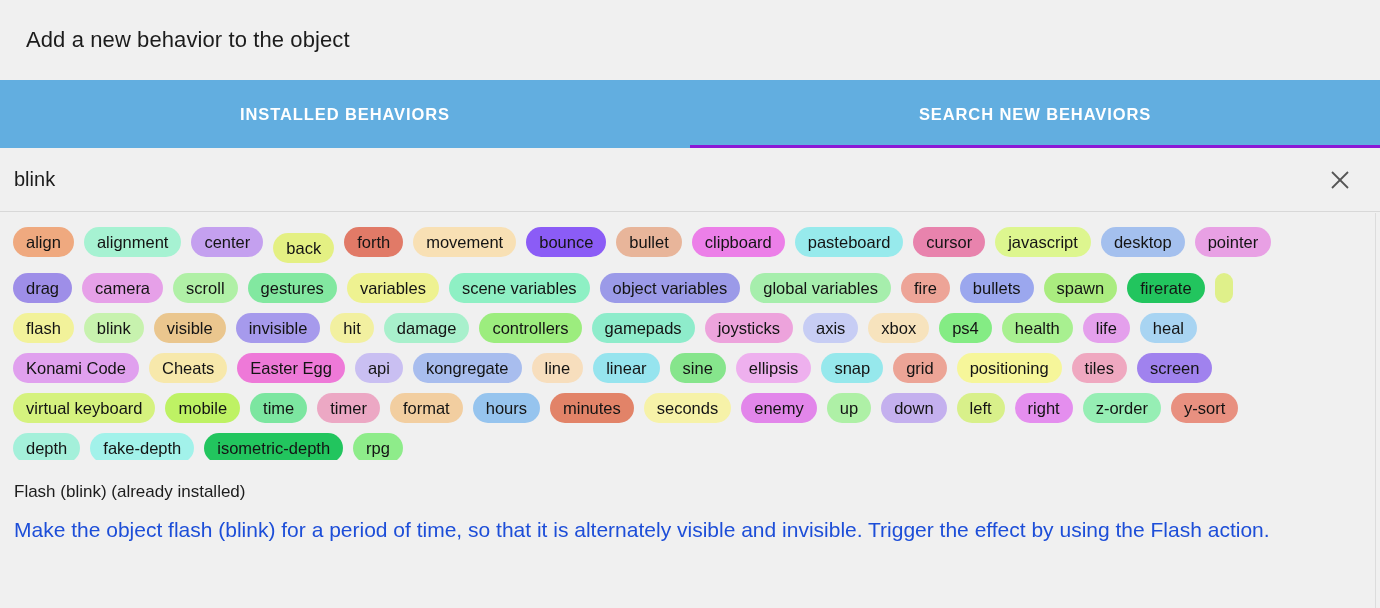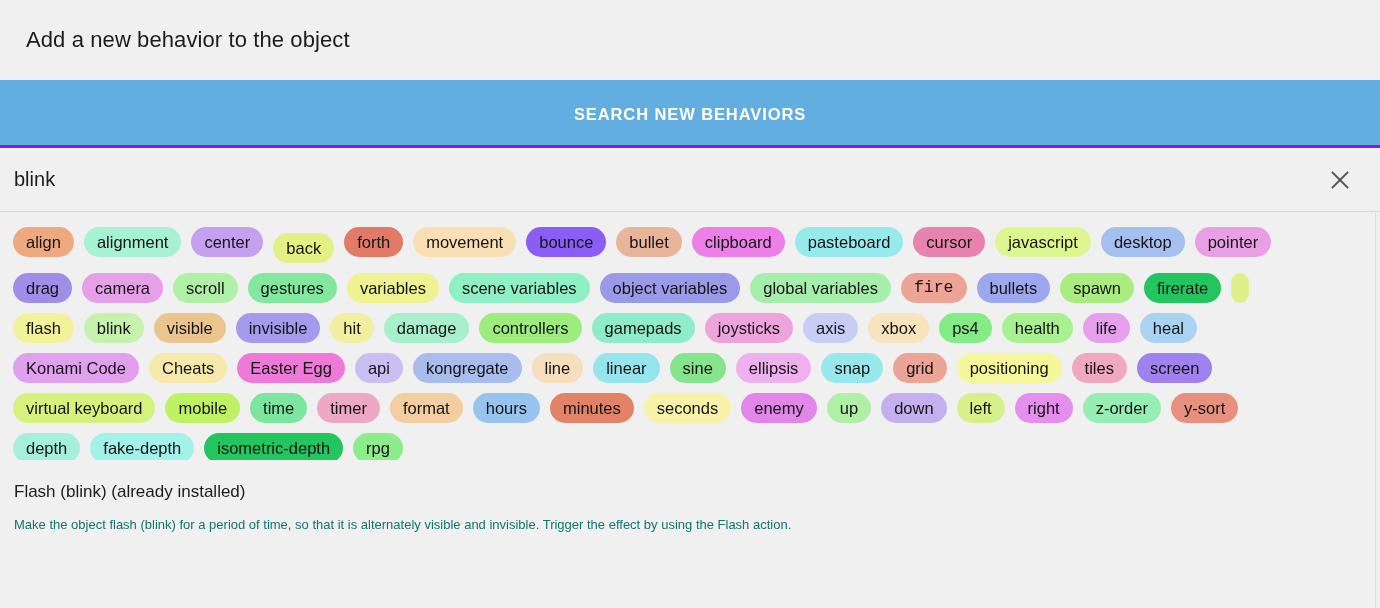--- a/index.html
+++ b/index.html
@@ -142,22 +142,22 @@
     background: #f0f0f0;
     padding: 16px 14px 0 14px;
     box-sizing: border-box;
   }
   .result-title {
     font-size: 17px;
     color: #1c1c1c;
     margin-bottom: 14px;
   }
   .result-desc {
-    font-size: 13px;
-    color: #0f766e;
+    font-size: 21px;
+    color: #1d4ed8;
     line-height: 1.35;
   }
 
   
   .edge-scroll {
     position: absolute;
     top: 213px;
     right: 0;
     width: 4px;
     bottom: 0;
@@ -168,20 +168,23 @@
 </head>
 <body>
 
 <div class="dialog">
 
   <div class="titlebar">
     <div class="titlebar-text">Add a new behavior to the object</div>
   </div>
 
   <div class="tabbar">
+    <div class="tab">
+      <span>INSTALLED BEHAVIORS</span>
+    </div>
     <div class="tab active">
       <span>SEARCH NEW BEHAVIORS</span>
     </div>
   </div>
 
   <div class="searchbar">
     <input class="search-input" type="text" value="blink" placeholder="Search" style="">
     <div class="clear-btn">
       <span>
         <svg width="22" height="22" viewBox="0 0 22 22" aria-hidden="true">
@@ -209,21 +212,21 @@
         <div class="tag" style="background: rgb(164, 192, 238);">desktop</div>
         <div class="tag" style="background: rgb(232, 160, 228);">pointer</div>
         <div class="tag" style="background: rgb(158, 142, 232);">drag</div>
         <div class="tag" style="background: rgb(230, 160, 232);">camera</div>
         <div class="tag" style="background: rgb(176, 240, 166);">scroll</div>
         <div class="tag" style="background: rgb(130, 232, 160);">gestures</div>
         <div class="tag" style="background: rgb(238, 242, 145);">variables</div>
         <div class="tag" style="background: rgb(142, 240, 196);">scene variables</div>
         <div class="tag" style="background: rgb(155, 154, 232);">object variables</div>
         <div class="tag" style="background: rgb(166, 238, 172);">global variables</div>
-        <div class="tag" style="background: rgb(237, 164, 151); font-family: Liberation Mono, monospace;">fire</div>
+        <div class="tag" style="background: rgb(237, 164, 151);">fire</div>
         <div class="tag" style="background: rgb(155, 167, 238);">bullets</div>
         <div class="tag" style="background: rgb(170, 236, 127);">spawn</div>
         <div class="tag" style="background: #22c55e;">firerate</div>
         <div class="tag" style="background: rgb(223, 240, 138); width: 18px; padding: 0px;"></div>
         <div class="tag" style="background: rgb(242, 242, 154);">flash</div>
         <div class="tag" style="background: rgb(199, 242, 174);">blink</div>
         <div class="tag" style="background: rgb(234, 198, 142);">visible</div>
         <div class="tag" style="background: rgb(166, 154, 236);">invisible</div>
         <div class="tag" style="background: rgb(242, 240, 160);">hit</div>
         <div class="tag" style="background: rgb(168, 240, 204);">damage</div>

